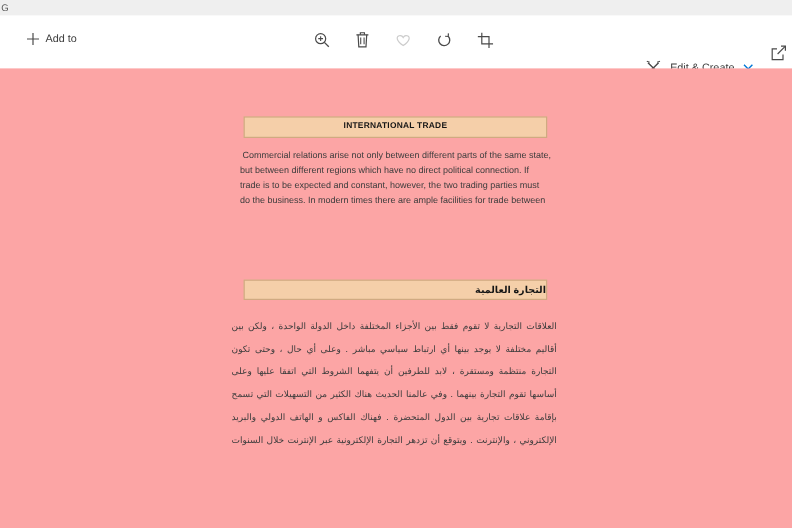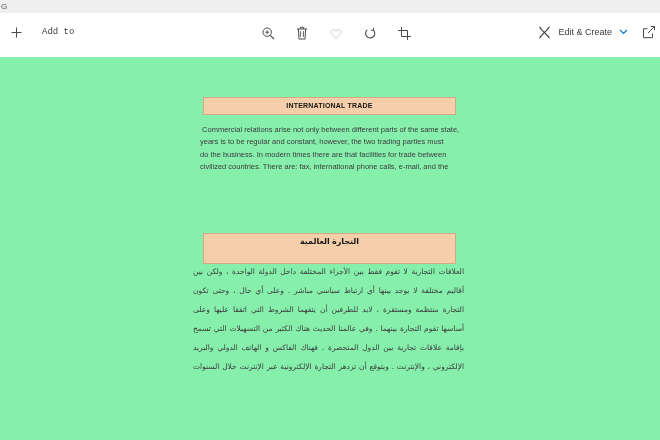--- a/index.html
+++ b/index.html
@@ -14,36 +14,36 @@
     background:#efefef;color:#555;font-size:8px;line-height:13px;
     padding-left:1px;box-sizing:border-box;
   }
   
   .toolbar{position:absolute;left:0;top:13px;width:660px;height:44px;background:#fff;}
   .tb-btn{
     background:transparent;border:none;padding:0;margin:0;cursor:pointer;
     display:flex;align-items:center;color:#3b3b3b;
     font-family:"Liberation Sans","DejaVu Sans",sans-serif;
   }
-  .addto{position:absolute;left:11px;top:9px;height:20px;gap:20px;font-size:9px;font-family:Liberation Mono, monospace;}
+  .addto{position:absolute;left:22px;top:9px;height:20px;gap:5px;font-size:9px;}
   .center-icons{position:absolute;left:258px;top:10px;display:flex;gap:14px;}
   .center-icons .tb-btn{width:20px;height:20px;justify-content:center;}
   .right-group{position:absolute;right:1px;top:9px;display:flex;align-items:center;gap:11px;}
-  .editcreate{gap:7px;font-size:9px;height:20px;}
+  .editcreate{gap:7px;font-size:9px;height:20px;margin-top:24px;}
   .share-btn{width:20px;height:20px;justify-content:center;}
   .icon{display:inline-flex;align-items:center;justify-content:center;}
   
-  .canvas{position:absolute;left:0;top:57px;width:660px;height:383px;background:#86efac;}
+  .canvas{position:absolute;left:0;top:57px;width:660px;height:383px;background:#fca5a5;}
   .doc-bar{
     position:absolute;left:203px;width:253px;box-sizing:border-box;
     background:#f5cfa9;border:1px solid rgba(140,100,55,0.35);
     text-align:center;font-weight:bold;color:#161616;
   }
   .bar-en{top:40px;height:18px;font-size:7px;line-height:16px;letter-spacing:.2px;}
-  .bar-ar{top:176px;height:31px;font-size:8px;line-height:15px;direction:rtl;}
+  .bar-ar{top:176px;height:17px;font-size:8px;line-height:15px;direction:rtl;text-align:right;}
   .en-block{position:absolute;left:200px;top:67px;width:264px;color:#3c3c3c;}
   .en-line{font-size:7.5px;line-height:12.45px;height:12.45px;white-space:pre;}
   .ar-block{
     position:absolute;left:193px;top:205px;width:271px;height:118px;overflow:hidden;
     color:#3c3c3c;direction:rtl;font-size:7.5px;line-height:19px;
     text-align:justify;text-align-last:left;
     font-family:"DejaVu Sans","Liberation Sans",sans-serif;
   }
   svg{display:block;}
 </style>
@@ -139,23 +139,23 @@
 
 <div class="canvas">
   <div>
 
     <div class="doc-bar bar-en">
       <span>INTERNATIONAL TRADE</span>
     </div>
 
     <div class="en-block">
       <div class="en-line"> Commercial relations arise not only between different parts of the same state,</div>
-      <div class="en-line">years is to be regular and constant, however, the two trading parties must</div>
-      <div class="en-line">do the business. In modern times there are that facilities for trade between</div>
-      <div class="en-line">civilized countries. There are: fax, international phone calls, e-mail, and the</div>
+      <div class="en-line">but between different regions which have no direct political connection. If</div>
+      <div class="en-line">trade is to be expected and constant, however, the two trading parties must</div>
+      <div class="en-line">do the business. In modern times there are ample facilities for trade between</div>
     </div>
 
     <div class="doc-bar bar-ar">
       <span>التجارة العالمية</span>
     </div>
 
     <div class="ar-block">العلاقات التجارية لا تقوم فقط بين الأجزاء المختلفة داخل الدولة الواحدة ، ولكن بين أقاليم مختلفة لا يوجد بينها أي ارتباط سياسي مباشر . وعلى أي حال ، وحتى تكون التجارة منتظمة ومستقرة ، لابد للطرفين أن يتفهما الشروط التي اتفقا عليها وعلى أساسها تقوم التجارة بينهما . وفي عالمنا الحديث هناك الكثير من التسهيلات التي تسمح بإقامة علاقات تجارية بين الدول المتحضرة . فهناك الفاكس و الهاتف الدولي والبريد الإلكتروني ، والإنترنت . ويتوقع أن تزدهر التجارة الإلكترونية عبر الإنترنت خلال السنوات العشر القادمة.</div>
 
   </div>
 </div>

